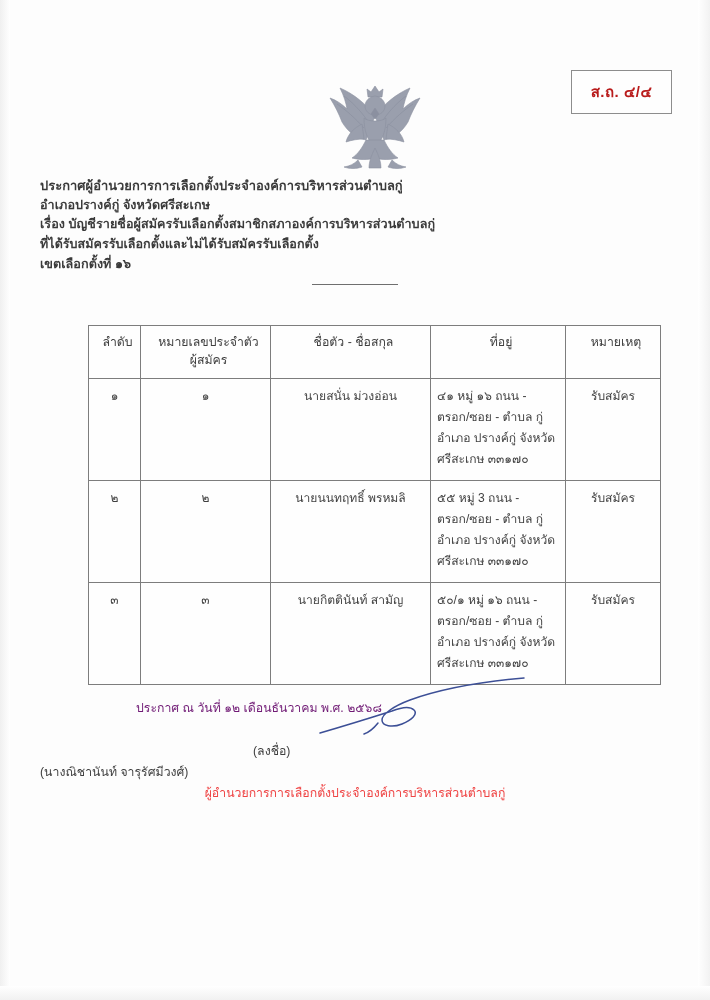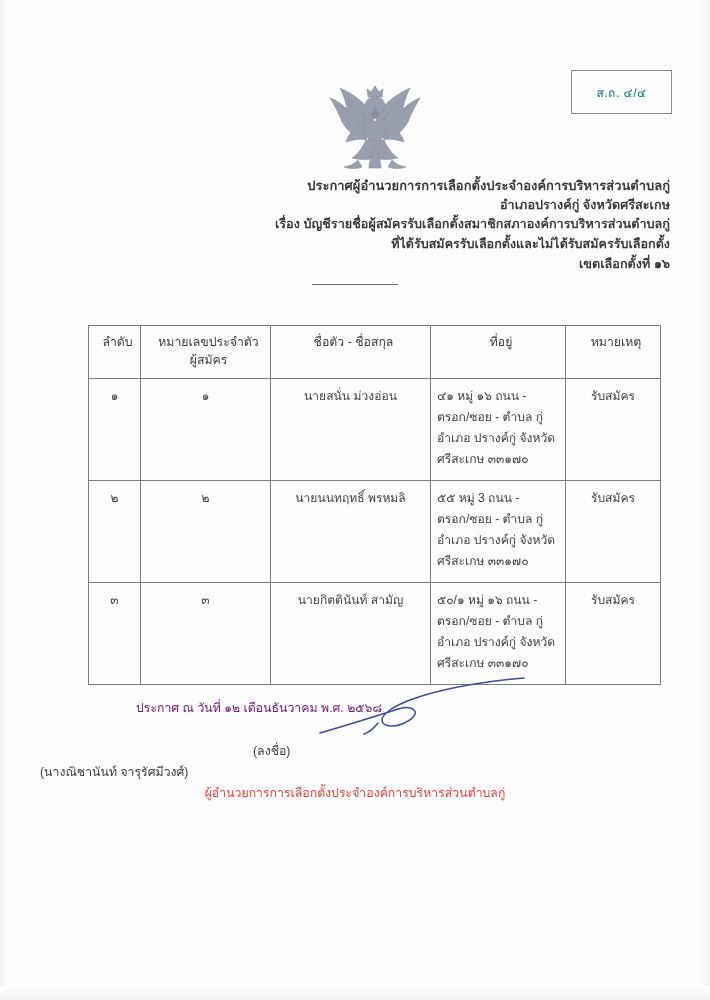--- a/index.html
+++ b/index.html
@@ -50,43 +50,43 @@
     top: 70px;
     width: 99px;
     height: 42px;
     border: 1px solid #8d8d8d;
     display: flex;
     align-items: center;
     justify-content: center;
     background: #fefefe;
   }
   .form-code-box .code-text {
-    font-size: 12px;
+    font-size: 15px;
     letter-spacing: 0.5px;
-    color: #0f766e;
-    font-weight: 400;
+    color: #b91c1c;
+    font-weight: 700;
   }
 
   
   .emblem {
     position: absolute;
     left: 322px;
     top: 76px;
     width: 106px;
     height: 98px;
   }
   .emblem svg { display: block; width: 106px; height: 98px; }
 
   
   .heading {
     position: absolute;
     left: 40px;
     top: 176px;
     width: 630px;
-    text-align: right;
+    text-align: left;
   }
   .heading .line {
     color: #3a3a3a;
     font-weight: 700;
     font-size: 12.6px;
     line-height: 19.5px;
     letter-spacing: 0.05px;
     white-space: nowrap;
   }
   .heading .line.l1 { font-size: 12.9px; }

